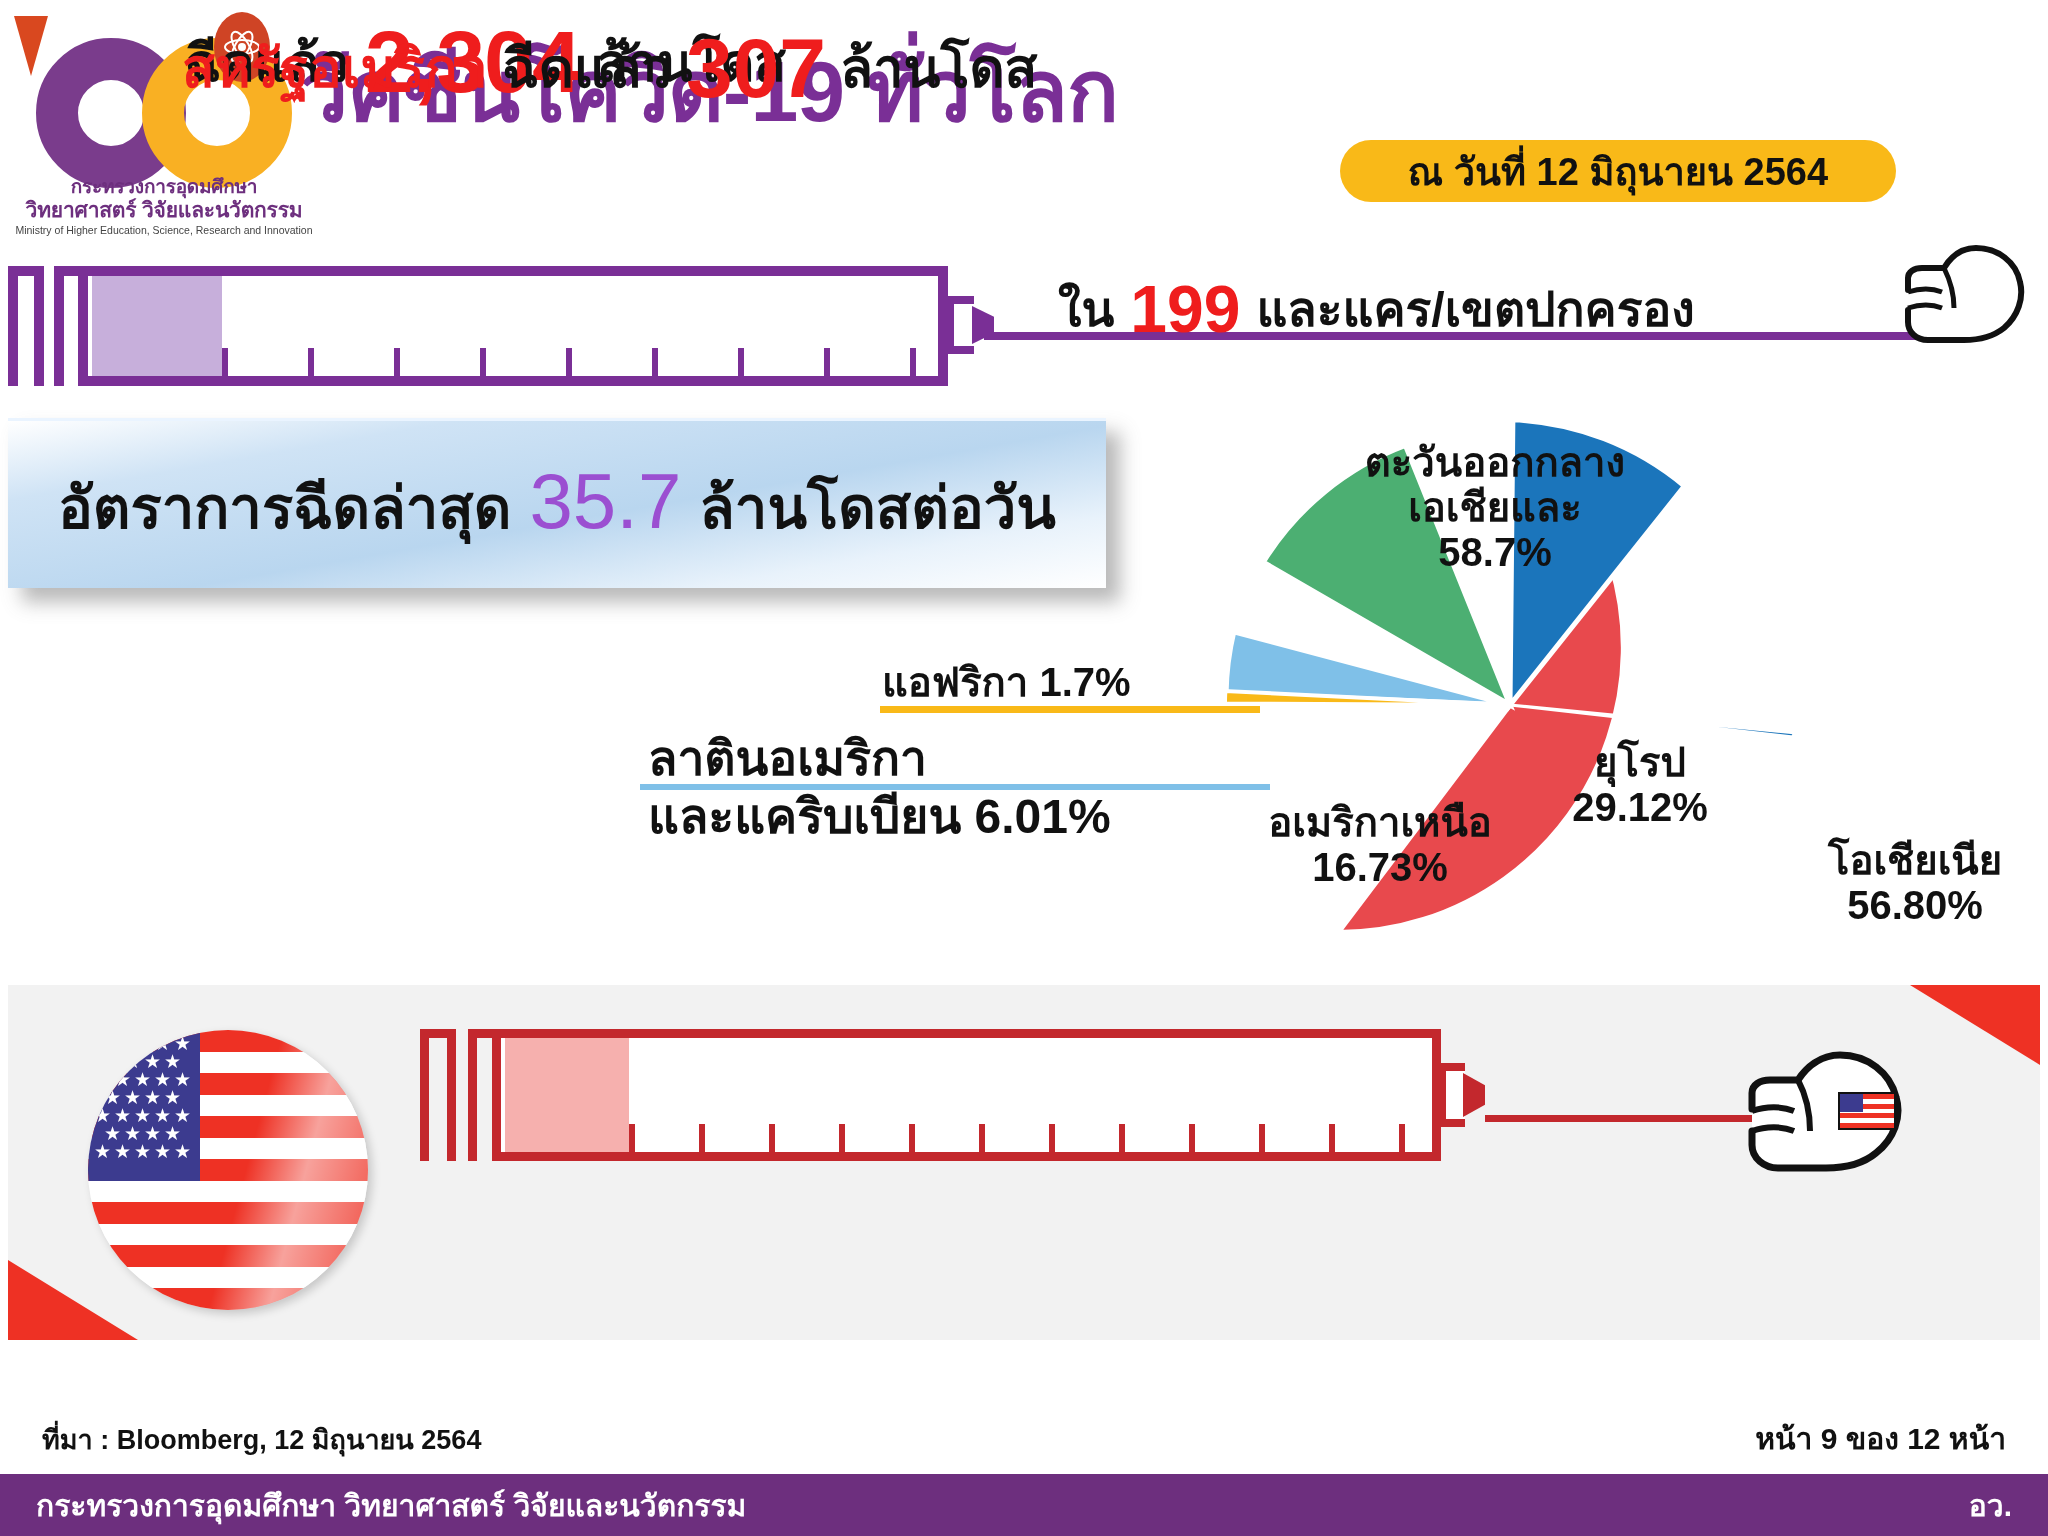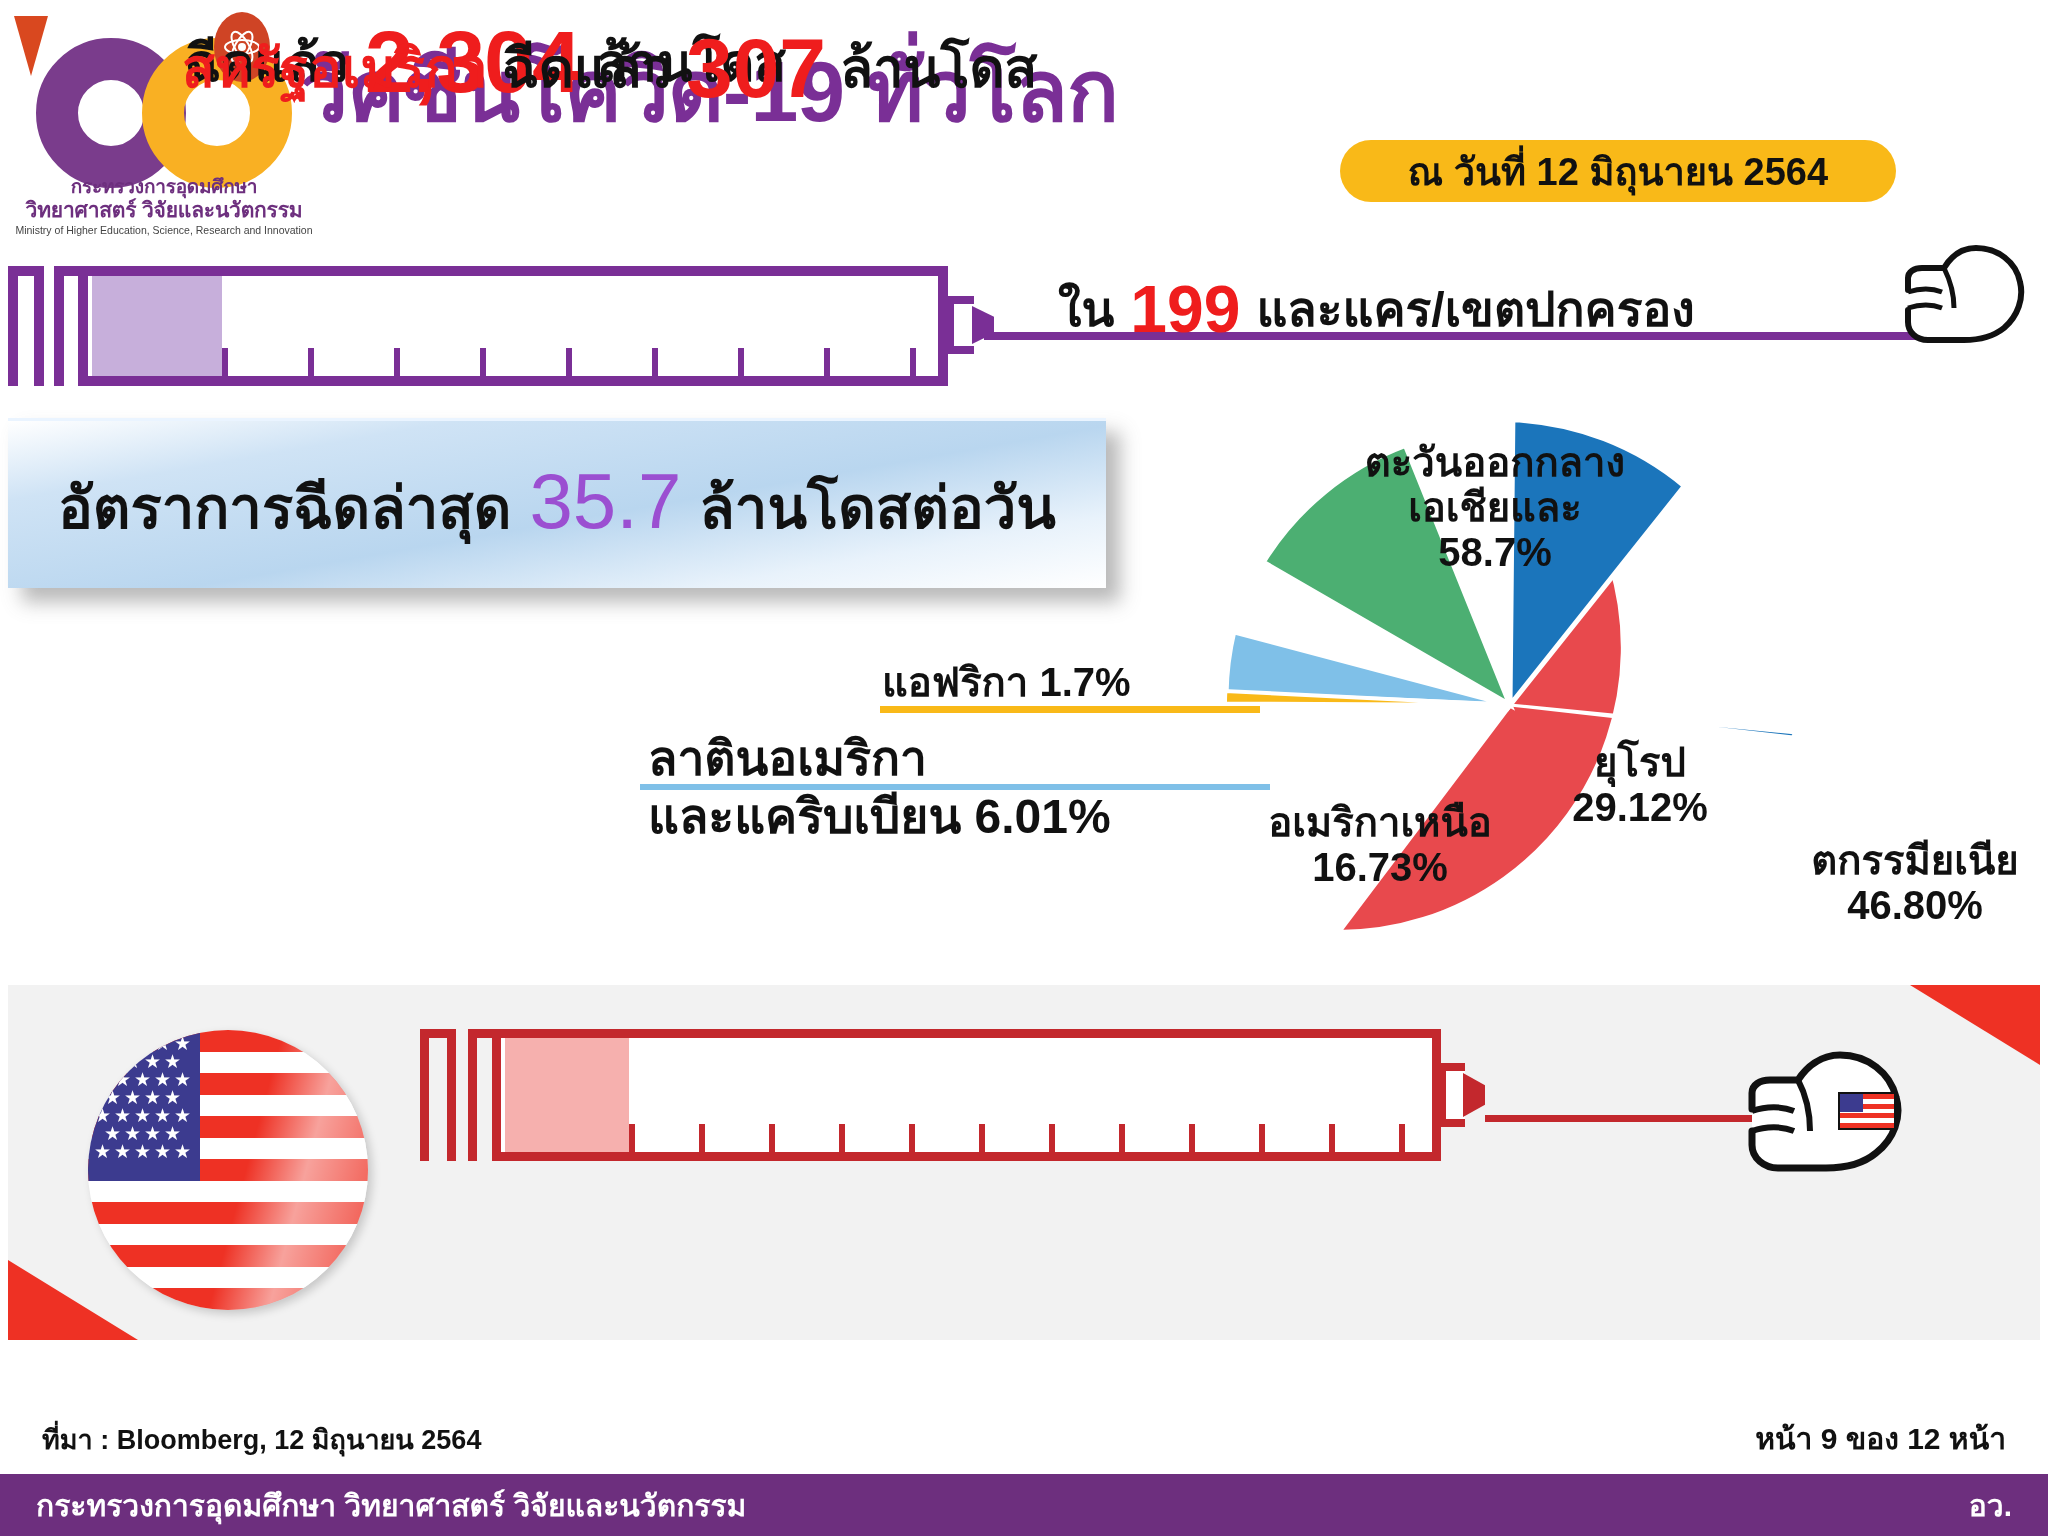--- a/index.html
+++ b/index.html
@@ -347,22 +347,22 @@
       <div>29.12%</div>
     </div>
 
     <div class="pie-lbl" id="lbl-namer">
       <div>อเมริกาเหนือ</div>
       <div>16.73%</div>
     </div>
   </div>
 
   <div id="lbl-oceania">
-    <div>ตกรรมียเนีย</div>
-    <div>46.80%</div>
+    <div>โอเชียเนีย</div>
+    <div>56.80%</div>
   </div>
 
   <div id="lbl-africa">แอฟริกา 1.7%</div>
   <div id="leader-africa"></div>
 
   <div id="lbl-latam">
     <div>ลาตินอเมริกา</div>
     <div>และแคริบเบียน 6.01%</div>
   </div>
   <div id="leader-latam"></div>

